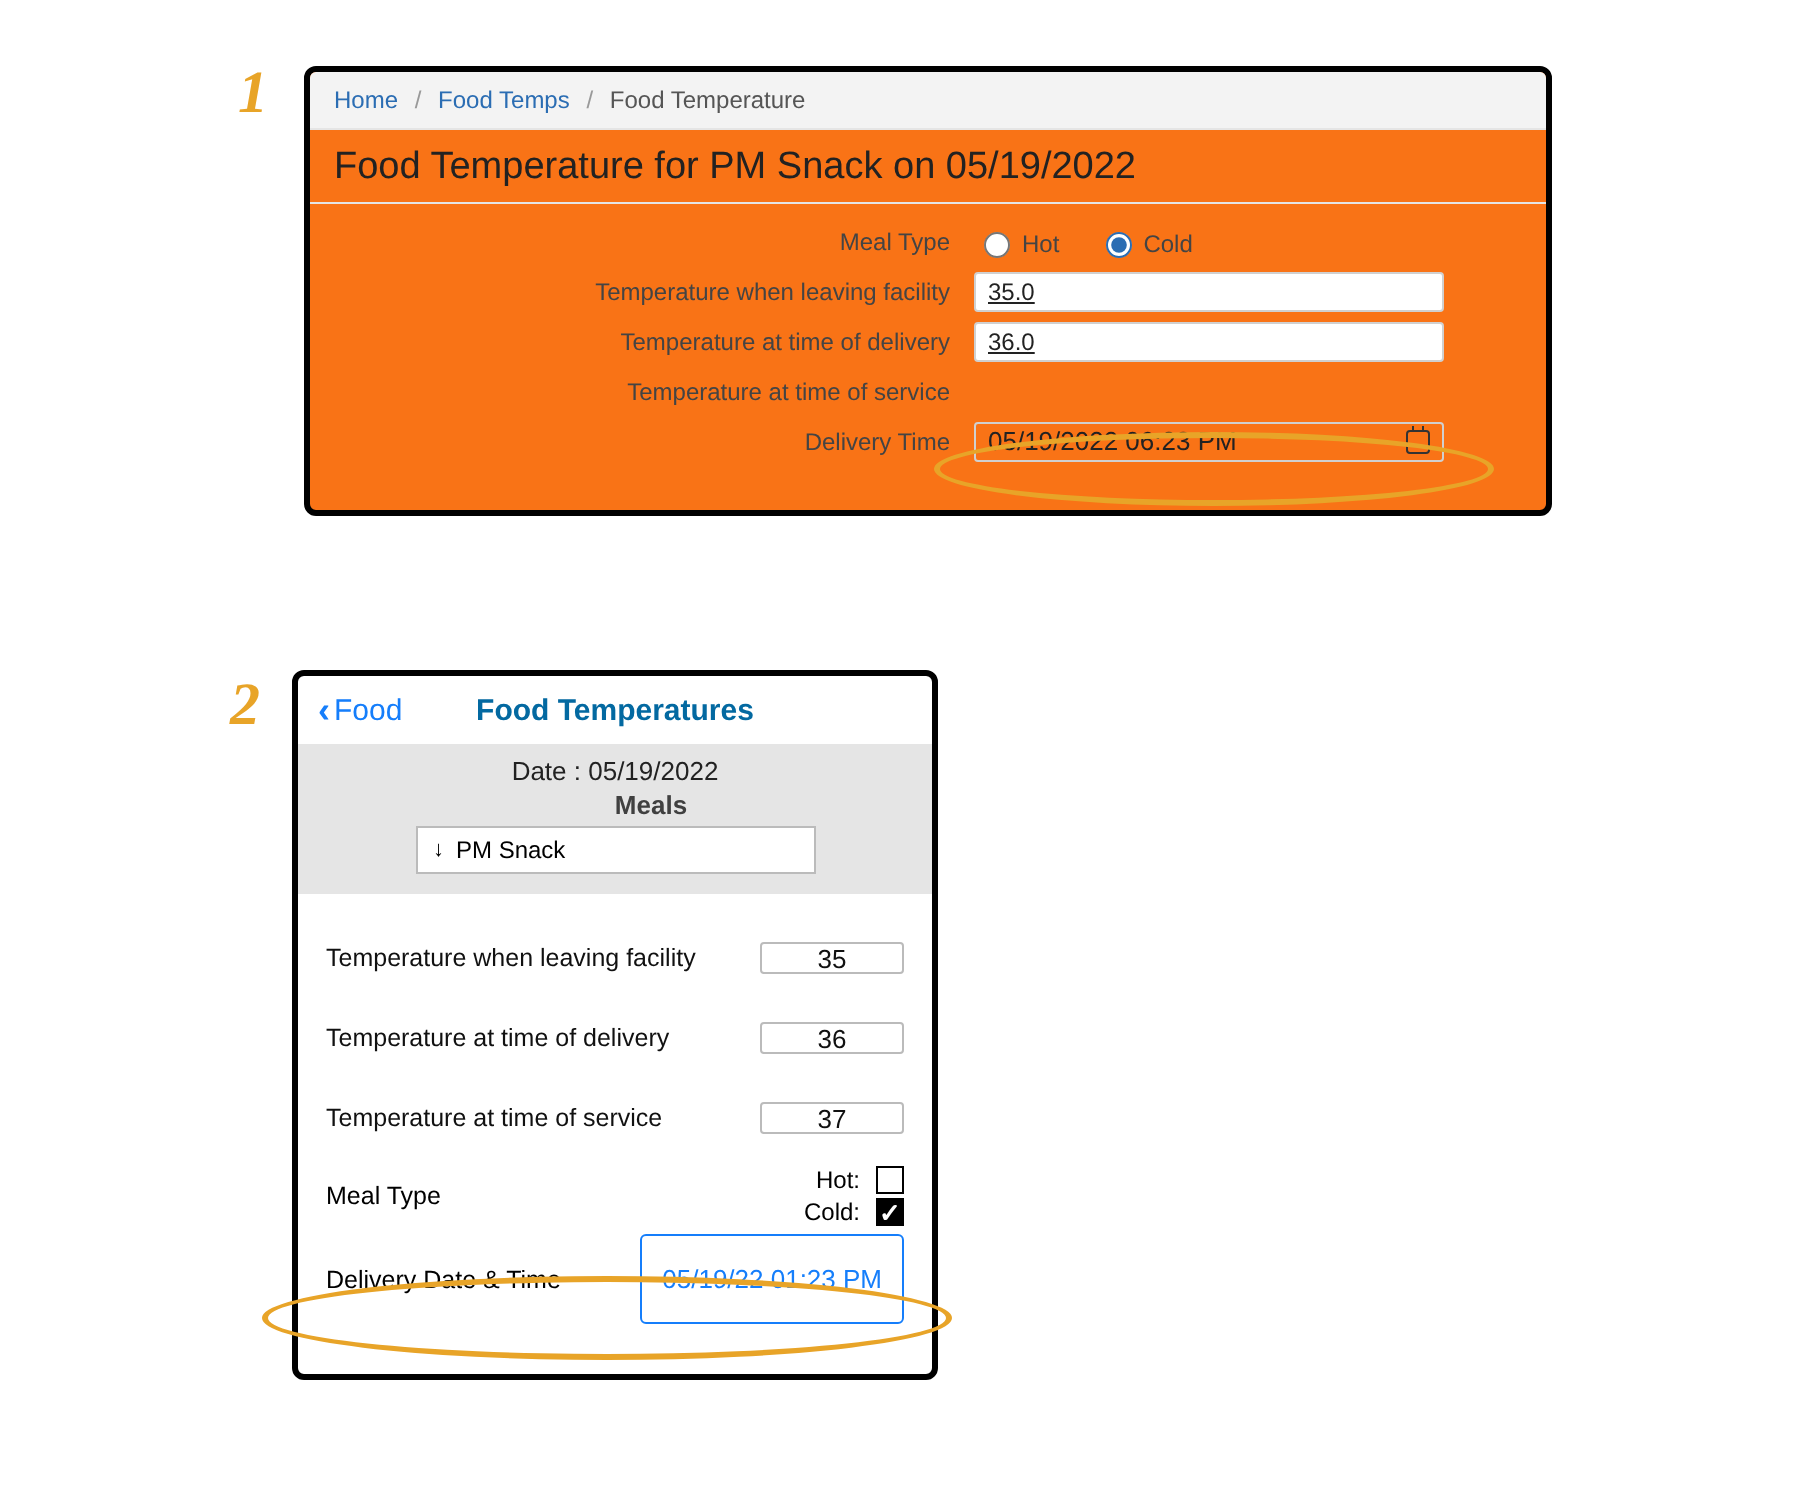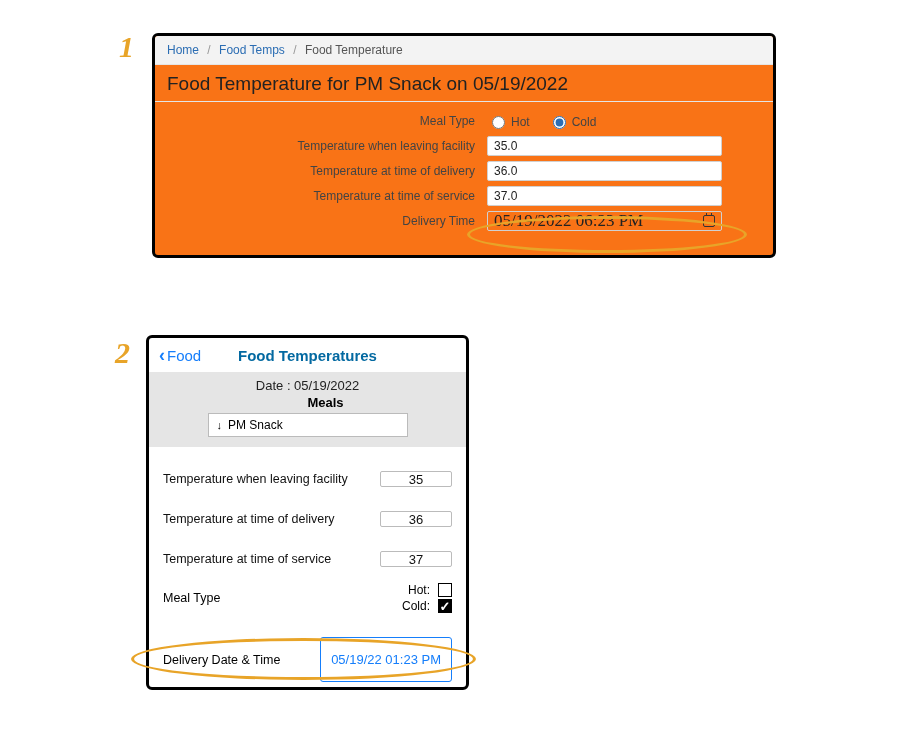--- a/index.html
+++ b/index.html
@@ -71,35 +71,36 @@
   }
   .p1-field { width: 235px; }
   .p1-field input[type=text] {
     width: 100%;
     height: 20px;
     border: 1px solid #d0d0d0;
     border-radius: 2px;
     padding: 0 6px;
     font-size: 12px;
     color: #222;
+    text-decoration: underline;
   }
   .p1-radiogroup { display: flex; gap: 18px; align-items: center; font-size: 12px; }
   .p1-radiogroup label { display: flex; align-items: flex-end; gap: 3px; }
   .p1-radiogroup input { accent-color: #2b6db3; }
   .p1-datewrap {
     width: 100%;
     border: 1px solid #d0d0d0;
     border-radius: 2px;
     height: 20px;
     display: flex;
     align-items: center;
     padding: 0 6px;
     justify-content: space-between;
   }
-  .p1-datewrap span { font-size: 17px; color: #222; font-family: Liberation Serif, serif; }
+  .p1-datewrap span { font-size: 13px; color: #222; }
   .cal-icon {
     width: 12px; height: 12px;
     border: 1.3px solid #333;
     border-radius: 2px;
     position: relative;
   }
   .cal-icon::before, .cal-icon::after {
     content: "";
     position: absolute;
     top: -3px; width: 1.3px; height: 3px; background: #333;
@@ -157,21 +158,21 @@
     text-align: center;
     pointer-events: none;
     font-size: 15px;
   }
   .p2-gray {
     background: #e5e5e5;
     padding: 6px 0 10px 0;
     text-align: center;
   }
   .p2-date { font-size: 13px; color: #222; margin-bottom: 2px; }
-  .p2-meals-label { font-size: 13px; font-weight: 600; color: #000000; margin-bottom: 3px; padding-left: 36px; }
+  .p2-meals-label { font-size: 13px; font-weight: 600; color: #404040; margin-bottom: 3px; padding-left: 36px; }
   .p2-select {
     margin: 0 auto;
     width: 200px;
     height: 24px;
     background: #fff;
     border: 1px solid #bbb;
     display: flex;
     align-items: center;
     padding: 0 8px;
     font-size: 12px;
@@ -219,21 +220,21 @@
     color: #000;
   }
   .cb.checked { background: #000; }
   .cb.checked::after { color: #fff; }
 
   .p2-deliv-row {
     display: flex;
     justify-content: space-between;
     align-items: center;
     font-size: 12.5px;
-    margin-top: 20px;
+    margin-top: 0;
   }
   .p2-deliv-val {
     border: 1.5px solid #157efb;
     border-radius: 3px;
     padding: 14px 10px;
     color: #157efb;
     font-size: 13px;
   }
   .ellipse2 {
     position: absolute;
@@ -278,21 +279,20 @@
     <div class="p1-row">
       <div class="p1-label">Temperature when leaving facility</div>
       <div class="p1-field"><input type="text" value="35.0" style=""></div>
     </div>
     <div class="p1-row">
       <div class="p1-label">Temperature at time of delivery</div>
       <div class="p1-field"><input type="text" value="36.0" style=""></div>
     </div>
     <div class="p1-row">
       <div class="p1-label">Temperature at time of service</div>
-      <div class="p1-field"><input type="text" value="37.0" style=""></div>
     </div>
     <div class="p1-row">
       <div class="p1-label">Delivery Time</div>
       <div class="p1-field">
         <div class="p1-datewrap">
           <span>05/19/2022 06:23 PM</span>
           <span class="cal-icon"></span>
         </div>
       </div>
     </div>

